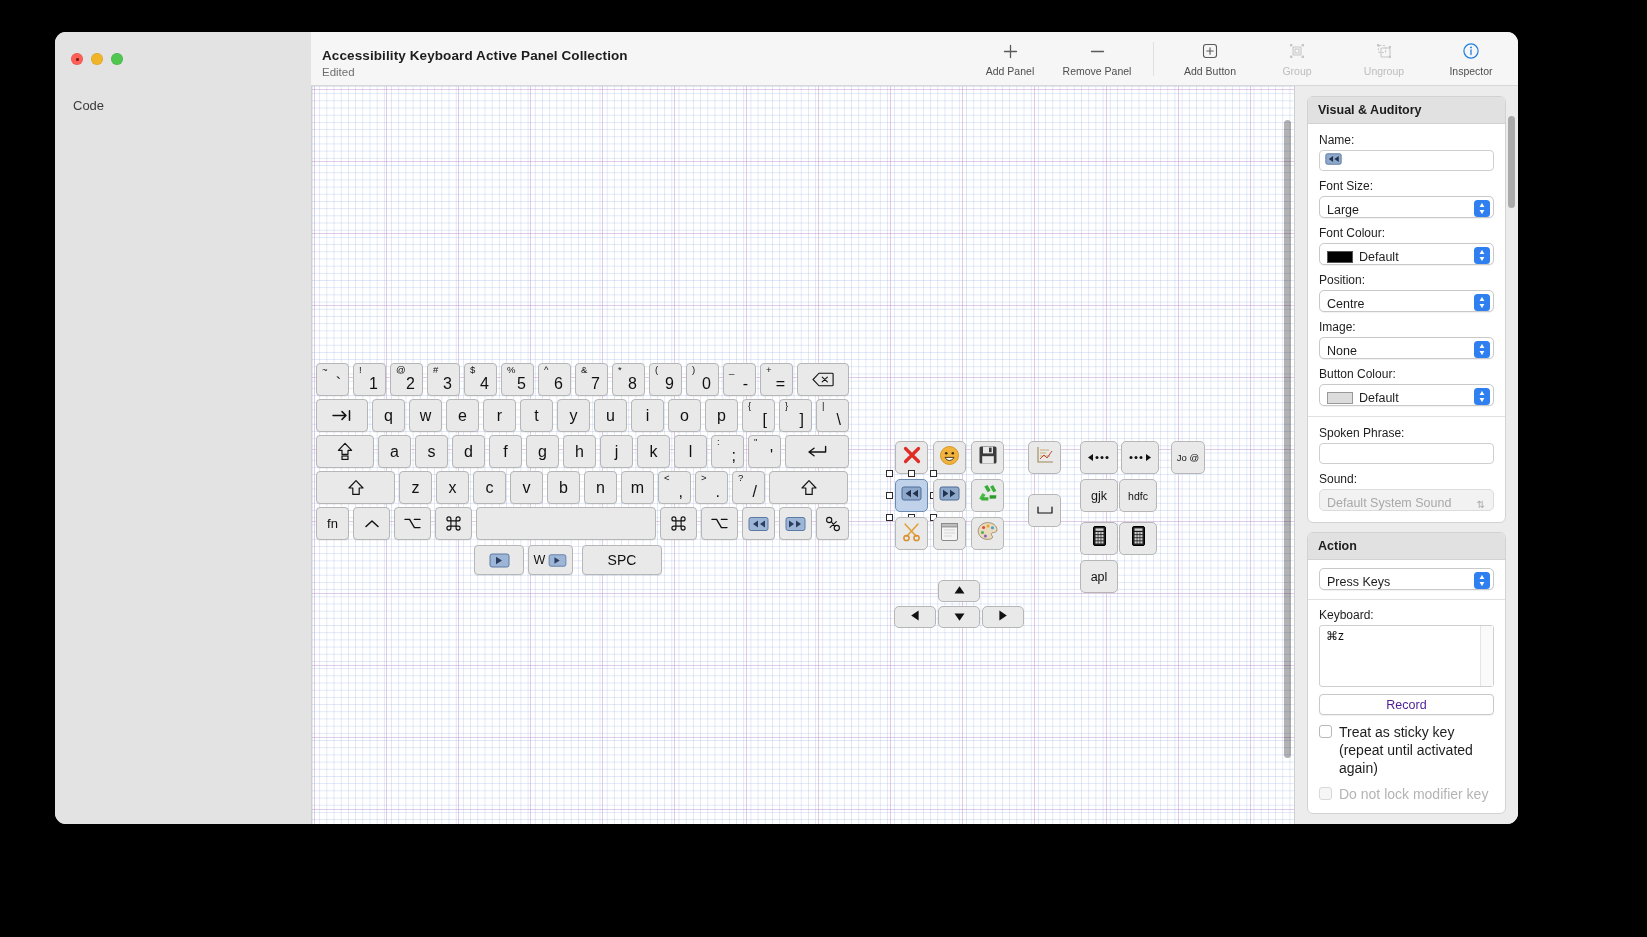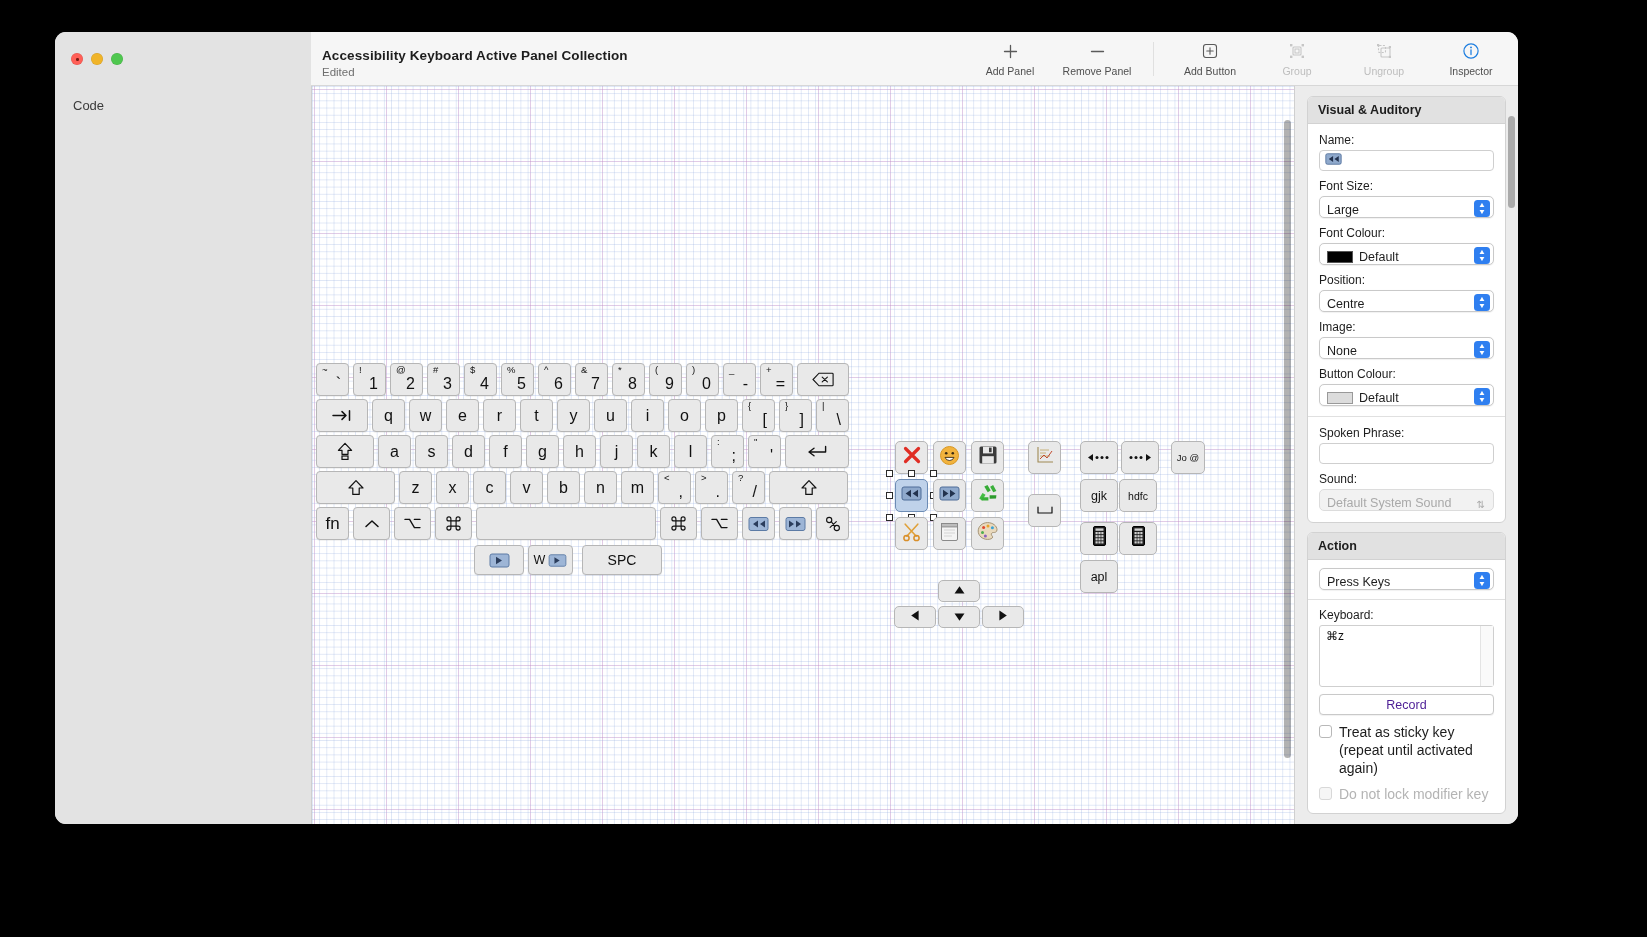--- a/index.html
+++ b/index.html
@@ -679,21 +679,21 @@
               <span>
                 <svg class="ksvg" width="18" height="18" viewBox="0 0 18 18">
                     <path d="M9 1.6l7 7.4h-3.8v6.4H5.8V9H2z" stroke="#111" stroke-width="1.2" fill="none" stroke-linejoin="round"></path>
                   </svg>
               </span>
             </div>
           </div>
 
           <div class="krow">
             <div class="key w33 sm">
-                <span class="main" style="font-size:17px">fn</span>
+                <span class="main" style="font-size:13px">fn</span>
               </div>
             <div class="key" style="width:37px">
               <span>
                 <svg class="ksvg" width="16" height="12" viewBox="0 0 16 12">
                     <path d="M2 8.5L8 3l6 5.5" stroke="#111" stroke-width="1.5" fill="none" stroke-linecap="round" stroke-linejoin="round"></path>
                   </svg>
               </span>
             </div>
             <div class="key" style="width:37px">
               <span>

